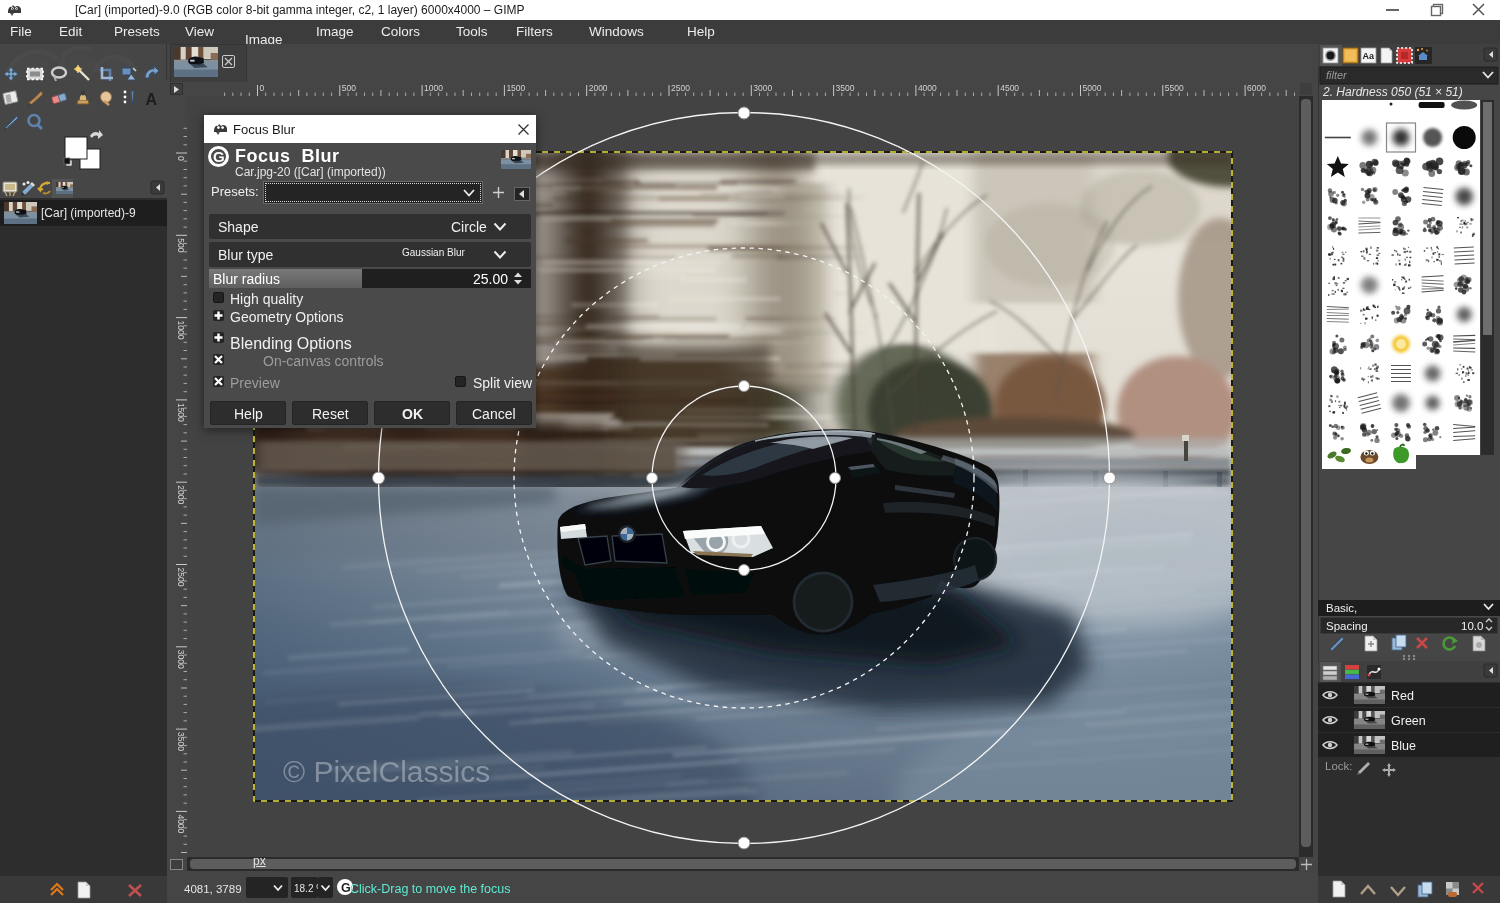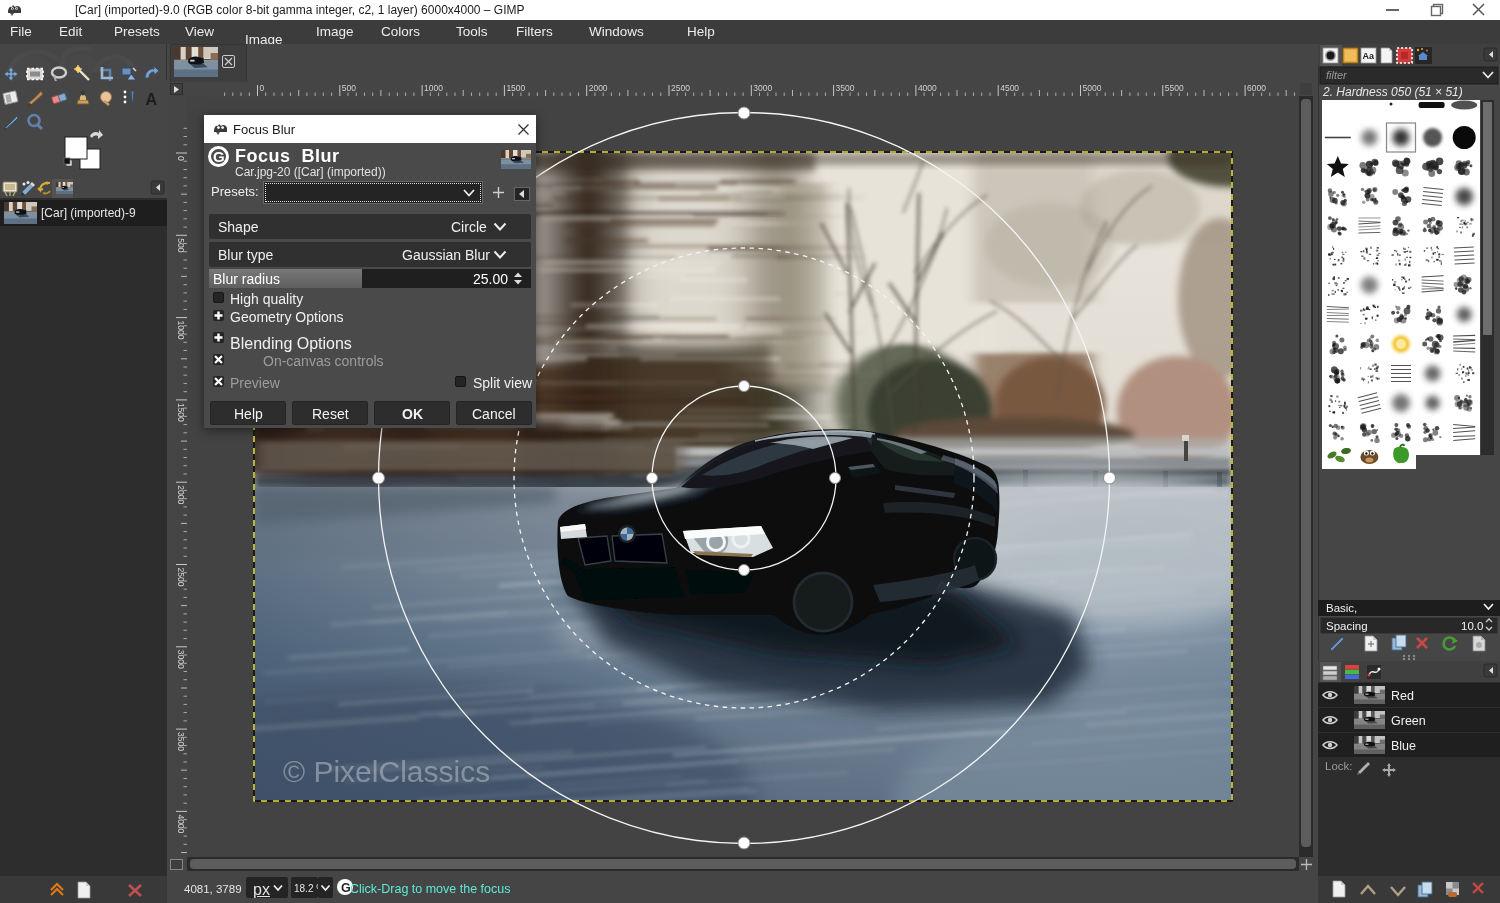--- a/index.html
+++ b/index.html
@@ -970,21 +970,21 @@
 
   <div class="abs" style="left:1300px;top:83px;width:12px;height:12px;background:#3e3e3e;"></div>
   <div class="abs" style="left:170px;top:859px;width:13px;height:11px;border:1px solid #888;background:#3e3e3e;"></div>
   <svg class="abs" style="left:1300px;top:858px;" width="13" height="13" viewBox="0 0 13 13">
       <path d="M6.5 1 V12 M1 6.5 H12" stroke="#bbb" stroke-width="1.3"></path>
     </svg>
 
   <div class="abs" style="left:168px;top:871px;width:1150px;height:32px;background:#454545;"></div>
   <div class="abs txt" style="left:184px;top:883px;font-size:11.5px;color:#e4e4e4;">4081, 3789</div>
   <div class="abs" style="left:246px;top:877px;width:42px;height:21px;background:#242424;border-radius:2px;"></div>
-  <div class="abs txt" style="left:253px;top:881px;font-size:16px;color:#e4e4e4;text-decoration:underline;">px</div>
+  <div class="abs txt" style="left:253px;top:854px;font-size:12px;color:#e4e4e4;text-decoration:underline;">px</div>
   <svg class="abs" style="left:272px;top:883px;" width="12" height="10" viewBox="0 0 12 10">
       <path d="M2 2.5 L6 7 L10 2.5" stroke="#eee" stroke-width="1.8" fill="none"></path>
     </svg>
   <div class="abs" style="left:291px;top:877px;width:27px;height:21px;background:#242424;border-radius:2px;"></div>
   <div class="abs txt" style="left:294px;top:883px;font-size:10px;color:#e4e4e4;">18.2 %</div>
   <div class="abs" style="left:318px;top:877px;width:15px;height:21px;background:#242424;border-radius:2px;"></div>
   <svg class="abs" style="left:319px;top:883px;" width="13" height="10" viewBox="0 0 13 10">
       <path d="M2.5 2.5 L6.5 7 L10.5 2.5" stroke="#eee" stroke-width="1.8" fill="none"></path>
     </svg>
   <div class="abs" style="left:337px;top:879px;width:16px;height:16px;border-radius:50%;background:#fff;"></div>
@@ -1932,21 +1932,21 @@
 
     <div class="abs" style="left:5px;top:99px;width:322px;height:25px;background:#303030;border-radius:2px;"></div>
     <div class="abs txt" style="left:14px;top:104px;font-size:14px;color:#f0f0f0;">Shape</div>
     <div class="abs txt" style="left:247px;top:104px;font-size:14px;color:#f0f0f0;">Circle</div>
     <svg class="abs" style="left:288px;top:106px;" width="16" height="12" viewBox="0 0 16 12">
         <path d="M2.5 2.5 L8 8.5 L13.5 2.5" stroke="#eee" stroke-width="2" fill="none"></path>
       </svg>
 
     <div class="abs" style="left:5px;top:127px;width:322px;height:25px;background:#303030;border-radius:2px;"></div>
     <div class="abs txt" style="left:14px;top:132px;font-size:14px;color:#f0f0f0;">Blur type</div>
-    <div class="abs txt" style="left:198px;top:132px;font-size:14px;color:#f0f0f0;">Gaussian Blur</div>
+    <div class="abs txt" style="left:198px;top:132px;font-size:10px;color:#f0f0f0;">Gaussian Blur</div>
     <svg class="abs" style="left:288px;top:134px;" width="16" height="12" viewBox="0 0 16 12">
         <path d="M2.5 2.5 L8 8.5 L13.5 2.5" stroke="#eee" stroke-width="2" fill="none"></path>
       </svg>
 
     <div class="abs" style="left:5px;top:154px;width:322px;height:19px;background:#1f1f1f;"></div>
     <div class="abs" style="left:5px;top:154px;width:153px;height:19px;background:linear-gradient(#787878,#5f5f5f);"></div>
     <div class="abs txt" style="left:9px;top:156px;font-size:14px;color:#fff;">Blur radius</div>
     <div class="abs txt" style="left:269px;top:156px;font-size:14px;color:#fff;">25.00</div>
     <svg class="abs" style="left:308px;top:156px;" width="12" height="15" viewBox="0 0 12 15">
         <path d="M2 6 L6 1.5 L10 6 Z" fill="#ddd"></path>

